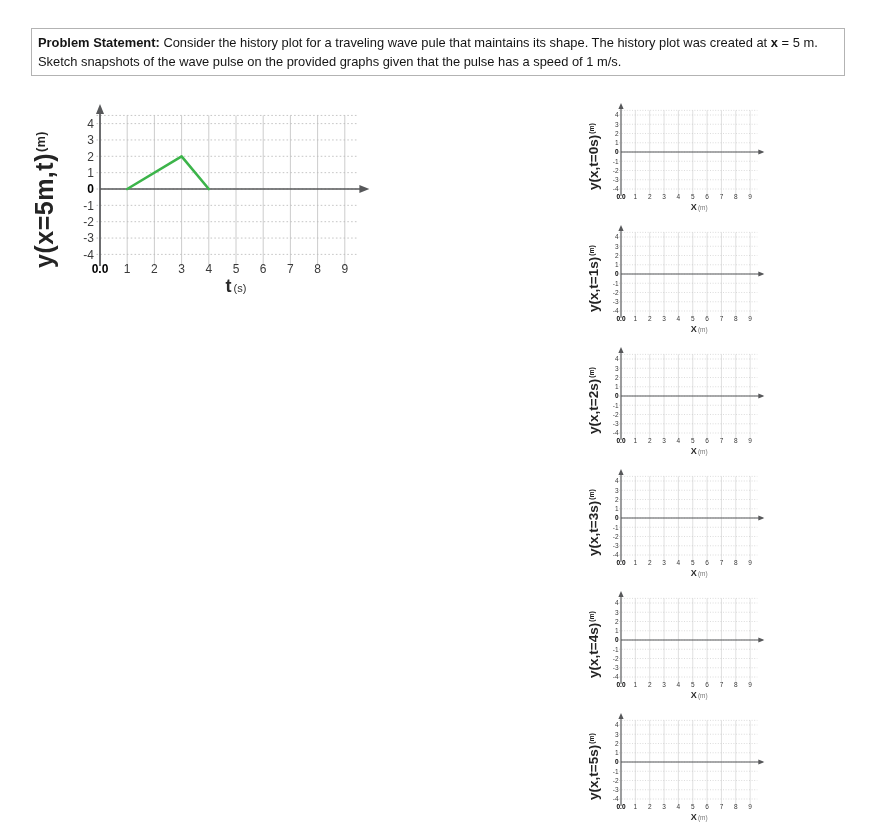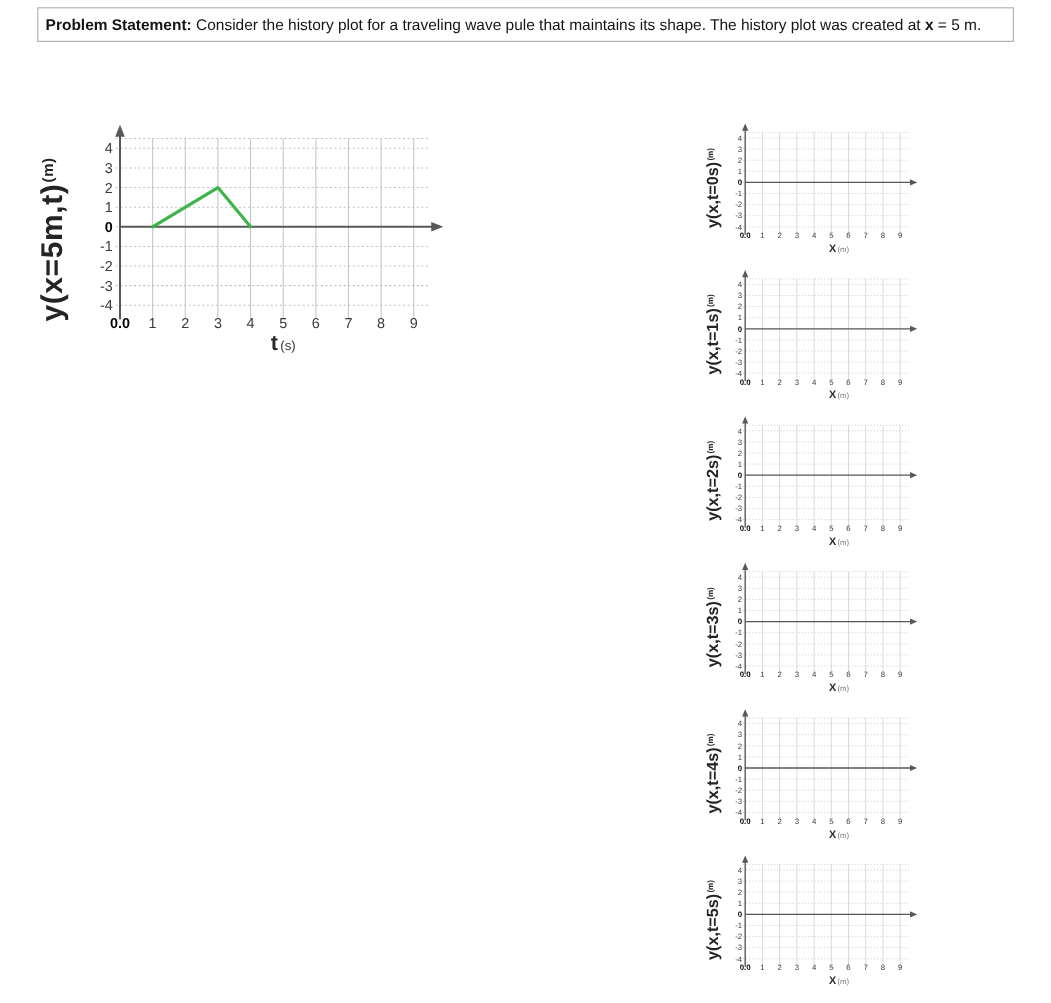--- a/index.html
+++ b/index.html
@@ -1,21 +1,21 @@
 <!DOCTYPE html>
 <html><head>
 <meta charset="utf-8">
 <style>
   html,body{margin:0;padding:0;}
   body{
     width:876px;height:836px;position:relative;background:#ffffff;
     font-family:"Liberation Sans",sans-serif;color:#111;
   }
   .problem-box{
-    position:absolute;left:31px;top:6px;width:800px;
+    position:absolute;left:31px;top:28px;width:800px;
     border:1px solid #b3b3b3;background:#fff;
     padding:4px 6px;font-size:12.9px;line-height:19px;color:#151515;
   }
   .pline{white-space:nowrap;}
   .b{font-weight:bold;}
   .history-block{position:absolute;left:28px;top:96px;width:365px;height:215px;}
   .vlabel{
     position:absolute;transform:rotate(-90deg);transform-origin:0 0;
     white-space:nowrap;color:#242424;
   }
@@ -30,20 +30,23 @@
 </style>
 </head>
 <body>
 
 <div class="problem-box">
   <div class="pline">
     <span class="b">Problem Statement:</span>
     <span>Consider the history plot for a traveling wave pule that maintains its shape.  The history plot was created at</span>
     <span class="b">x</span>
     <span>= 5 m.</span>
+  </div>
+  <div class="pline">
+    <span>Sketch snapshots of the wave pulse on the provided graphs given that the pulse has a speed of 1 m/s.</span>
   </div>
 </div>
 
 <div class="history-block">
   <div class="vlabel vlabel-main">
     <span>y(x=5m,t)</span><span class="unit">(m)</span>
   </div>
   <svg id="history-svg" width="305" height="205" viewBox="0 0 305 205">
       <line x1="28" y1="15.424999999999997" x2="28" y2="166.075" stroke="#c6c6c6" stroke-width="0.9"></line>
       <line x1="55.2" y1="15.424999999999997" x2="55.2" y2="166.075" stroke="#c6c6c6" stroke-width="0.9"></line>

